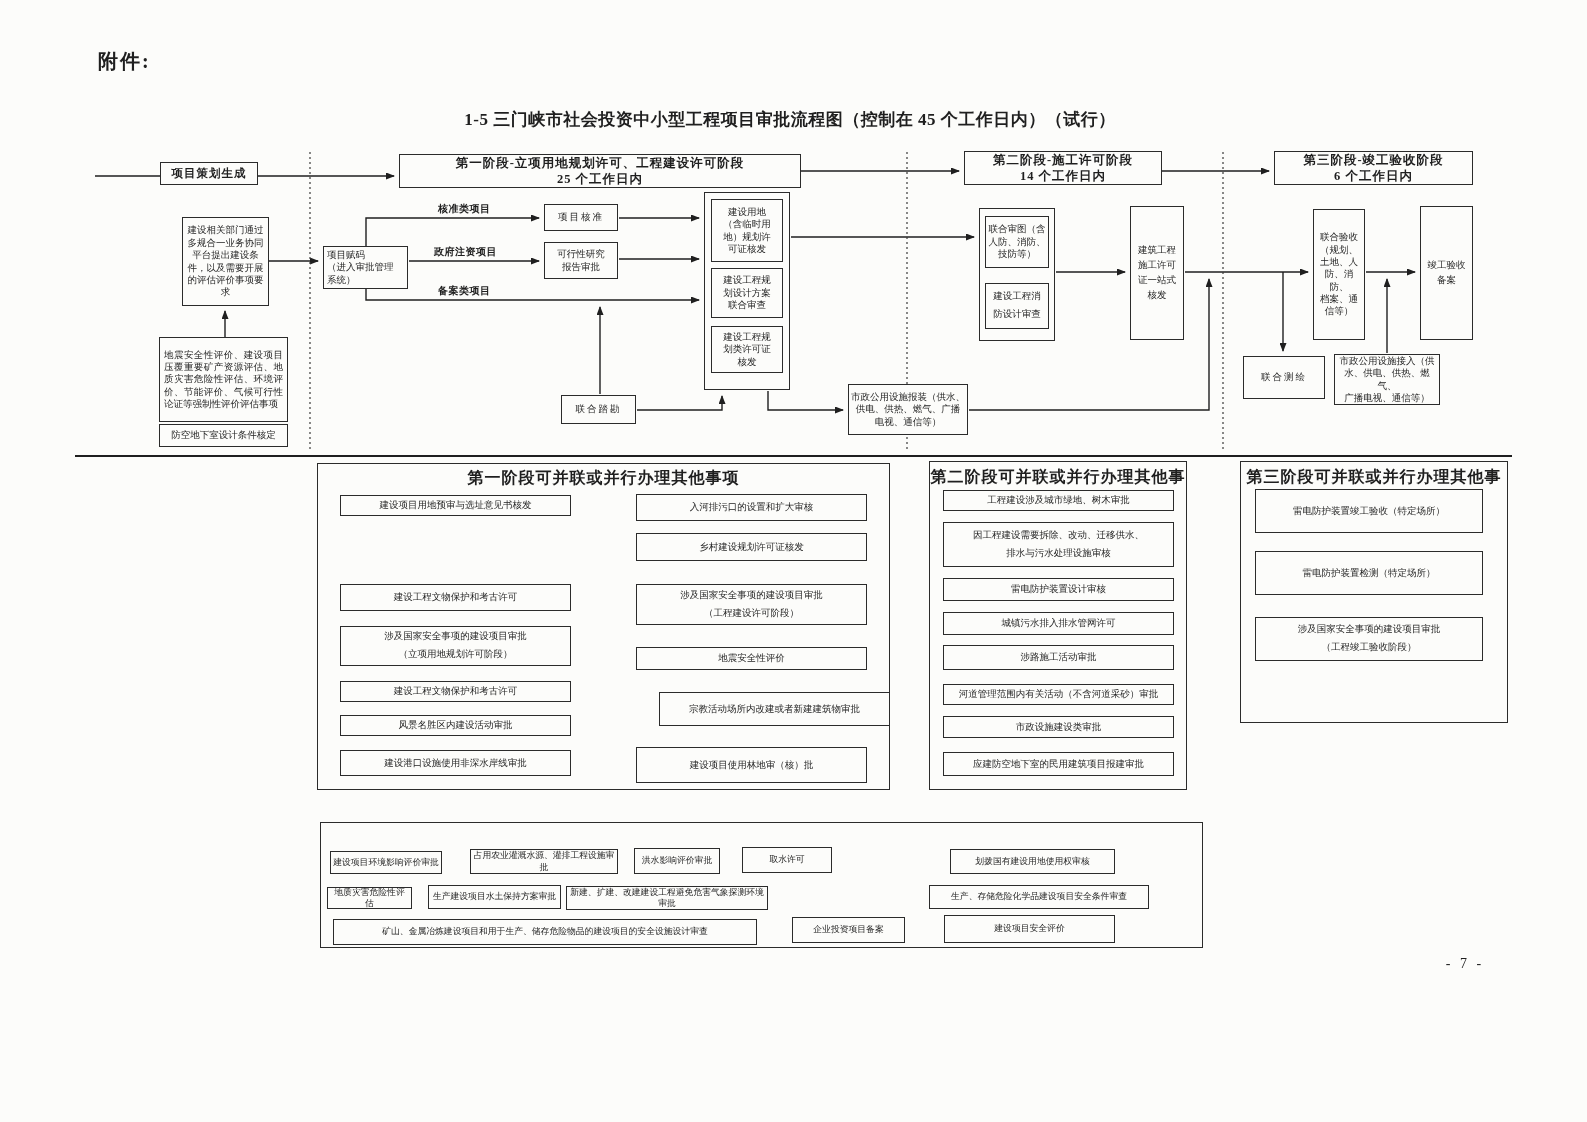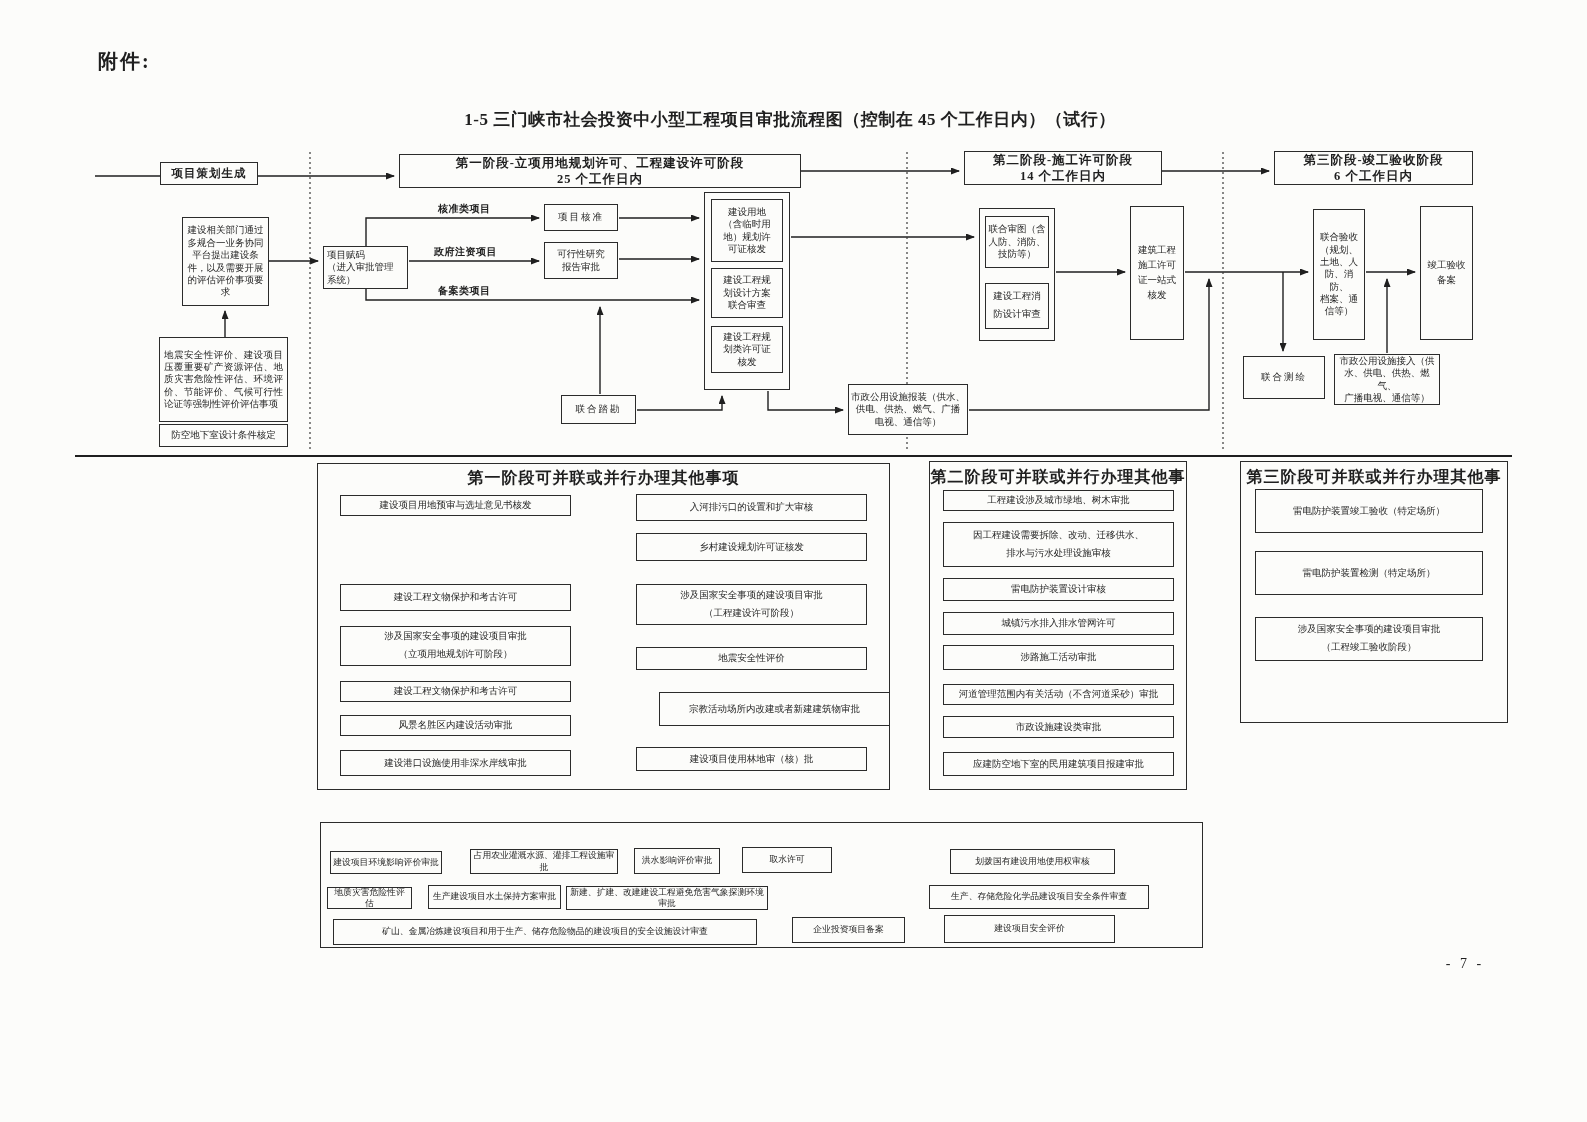--- a/index.html
+++ b/index.html
@@ -163,21 +163,21 @@
 （立项用地规划许可阶段）</div>
   <div class="fb" style="left:340px;top:681px;width:231px;height:21px;">建设工程文物保护和考古许可</div>
   <div class="fb" style="left:340px;top:715px;width:231px;height:21px;">风景名胜区内建设活动审批</div>
   <div class="fb" style="left:340px;top:750px;width:231px;height:26px;">建设港口设施使用非深水岸线审批</div>
   <div class="fb" style="left:636px;top:494px;width:231px;height:27px;">入河排污口的设置和扩大审核</div>
   <div class="fb" style="left:636px;top:533px;width:231px;height:28px;">乡村建设规划许可证核发</div>
   <div class="fb pre sp2" style="left:636px;top:584px;width:231px;height:41px;">涉及国家安全事项的建设项目审批
 （工程建设许可阶段）</div>
   <div class="fb" style="left:636px;top:647px;width:231px;height:23px;">地震安全性评价</div>
   <div class="fb" style="left:659px;top:692px;width:231px;height:34px;">宗教活动场所内改建或者新建建筑物审批</div>
-  <div class="fb" style="left:636px;top:747px;width:231px;height:24px;">建设项目使用林地审（核）批</div>
+  <div class="fb" style="left:636px;top:747px;width:231px;height:36px;">建设项目使用林地审（核）批</div>
 
   <div class="panel" style="left:929px;top:461px;width:258px;height:329px;"></div>
   <div class="ptitle" style="left:929px;top:467px;width:258px;">第二阶段可并联或并行办理其他事项</div>
   <div class="fb" style="left:943px;top:490px;width:231px;height:21px;">工程建设涉及城市绿地、树木审批</div>
   <div class="fb pre sp2" style="left:943px;top:522px;width:231px;height:45px;">因工程建设需要拆除、改动、迁移供水、
 排水与污水处理设施审核</div>
   <div class="fb" style="left:943px;top:578px;width:231px;height:23px;">雷电防护装置设计审核</div>
   <div class="fb" style="left:943px;top:612px;width:231px;height:23px;">城镇污水排入排水管网许可</div>
   <div class="fb" style="left:943px;top:645px;width:231px;height:25px;">涉路施工活动审批</div>
   <div class="fb" style="left:943px;top:684px;width:231px;height:21px;">河道管理范围内有关活动（不含河道采砂）审批</div>

